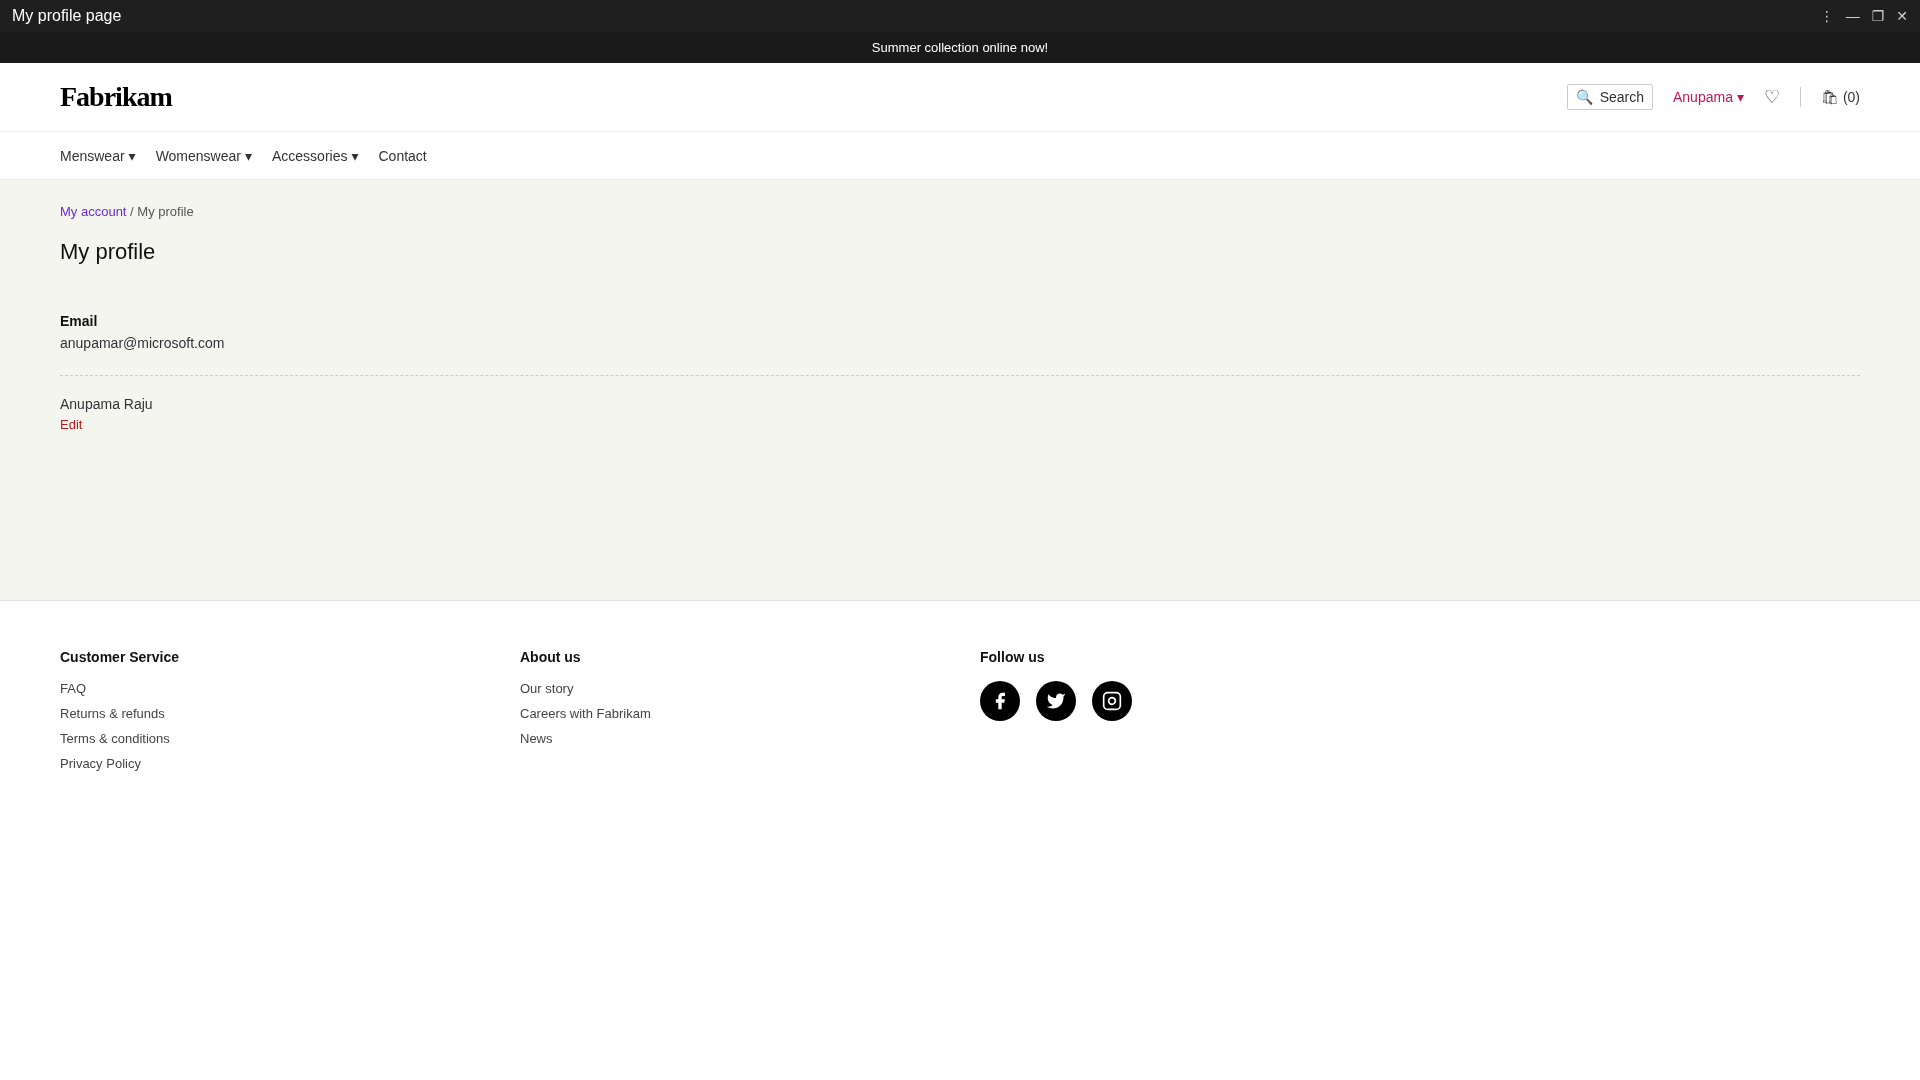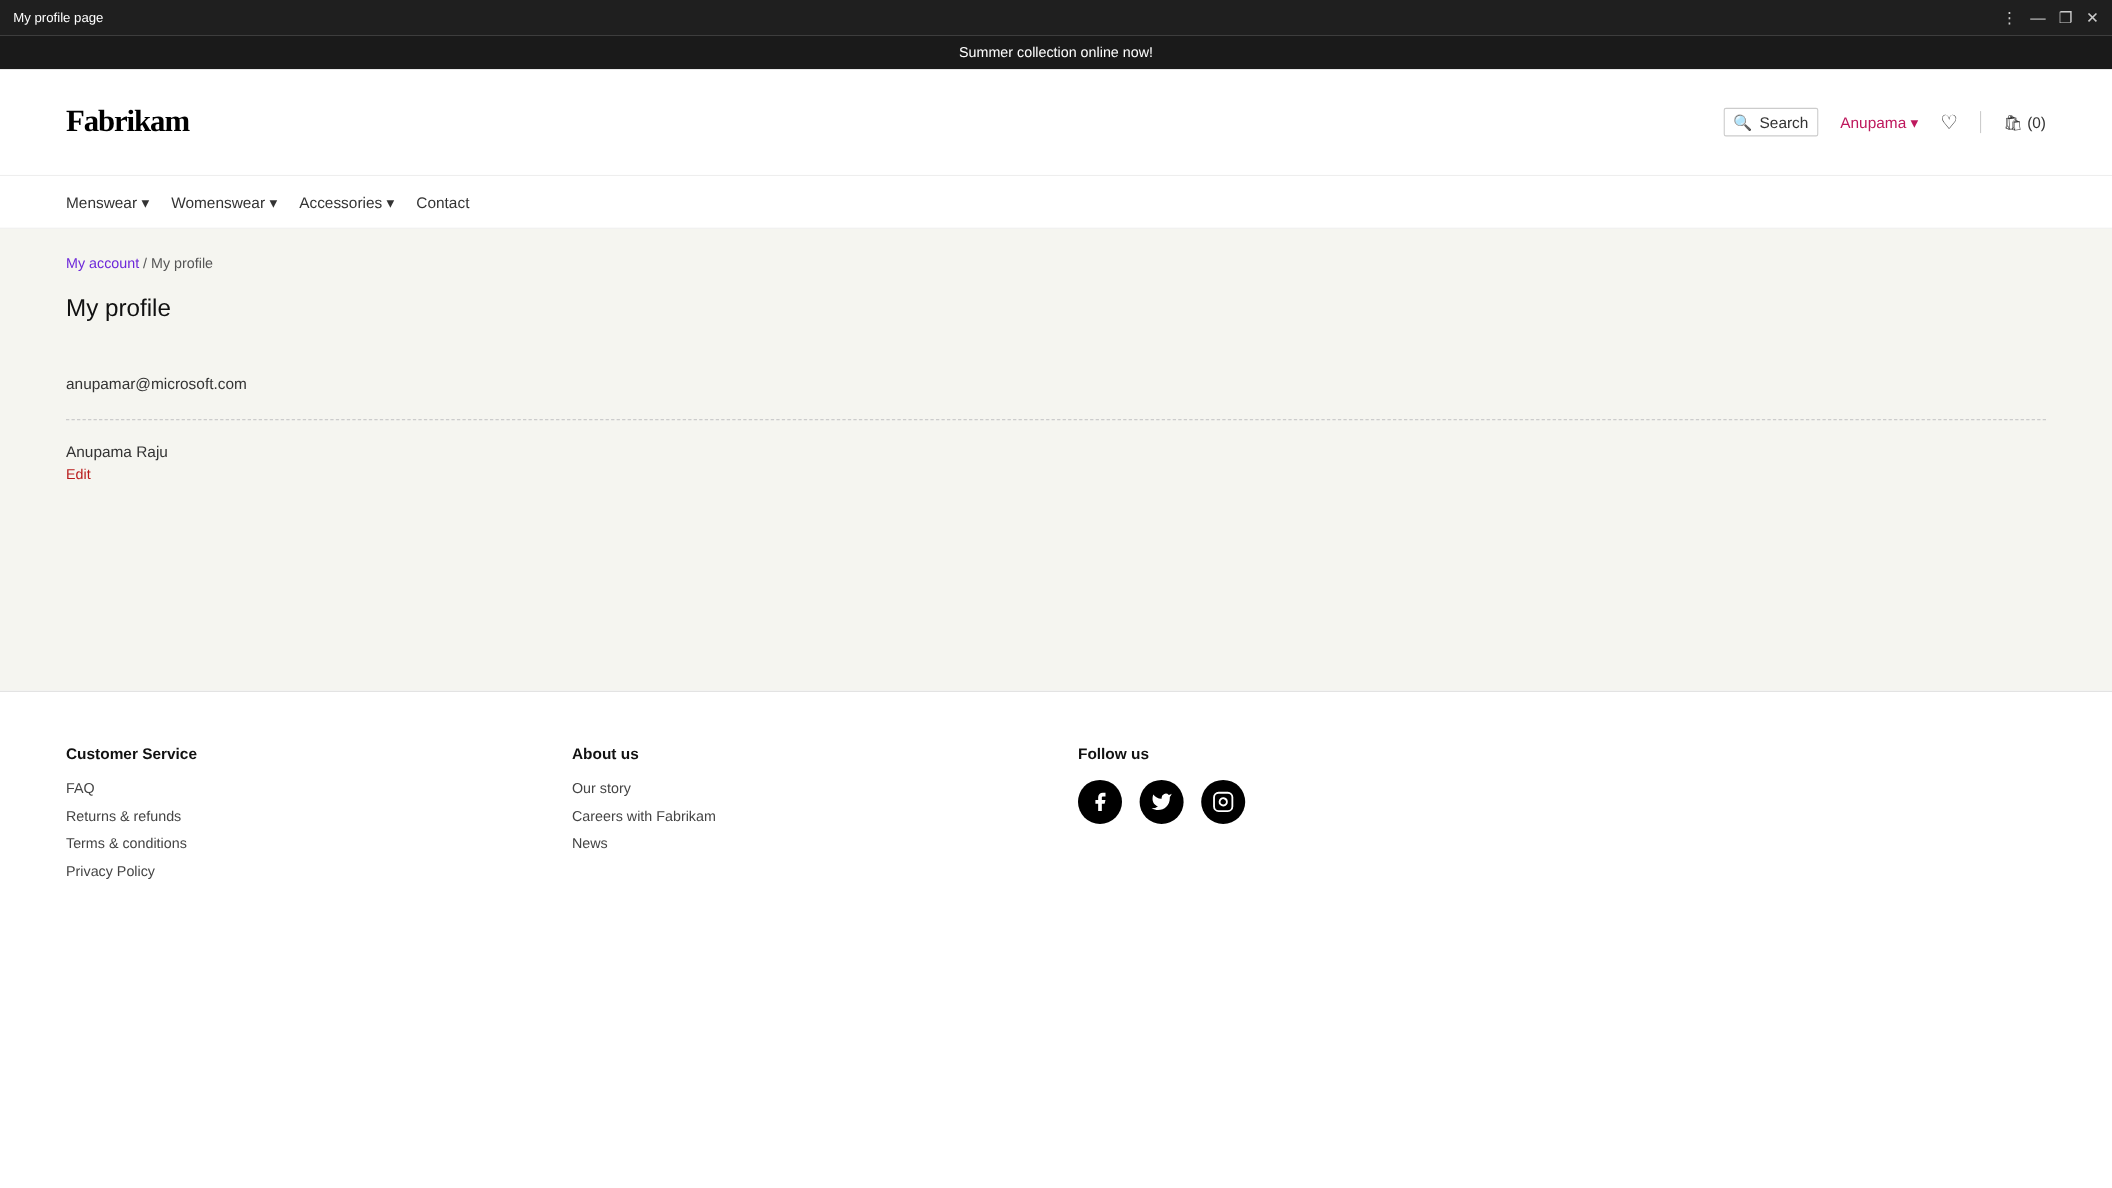--- a/index.html
+++ b/index.html
@@ -10,21 +10,21 @@
     .browser-chrome {
       background: #1f1f1f;
       height: 32px;
       display: flex;
       align-items: center;
       padding: 0 12px;
       justify-content: space-between;
     }
     .browser-tab-title {
       color: #fff;
-      font-size: 12px;
+      font-size: 16px;
     }
     .browser-controls {
       display: flex;
       gap: 12px;
     }
     .browser-controls span {
       color: #ccc;
       font-size: 14px;
       cursor: pointer;
     }
@@ -34,21 +34,21 @@
       background: #1a1a1a;
       color: #fff;
       text-align: center;
       padding: 8px;
       font-size: 13px;
     }
 
     
     .header {
       background: #fff;
-      padding: 32px 60px;
+      padding: 18px 60px;
       display: flex;
       align-items: center;
       justify-content: space-between;
       border-bottom: 1px solid #eee;
     }
     .logo {
       font-size: 28px;
       font-weight: 900;
       font-family: Georgia, serif;
       color: #000;
@@ -279,20 +279,21 @@
 </nav>
 
 <main class="page-content">
   <div class="breadcrumb">
     <a>My account</a><span> / </span><span>My profile</span>
   </div>
   <h1 class="page-title">My profile</h1>
 
   <div class="profile-section">
     <div class="profile-field">
+      <div class="field-label">Email</div>
       <div class="field-value">anupamar@microsoft.com</div>
     </div>
     <div class="profile-field">
       <div class="field-value">Anupama Raju</div>
       <a class="edit-link">Edit</a>
     </div>
   </div>
 </main>
 
 <footer class="footer">

